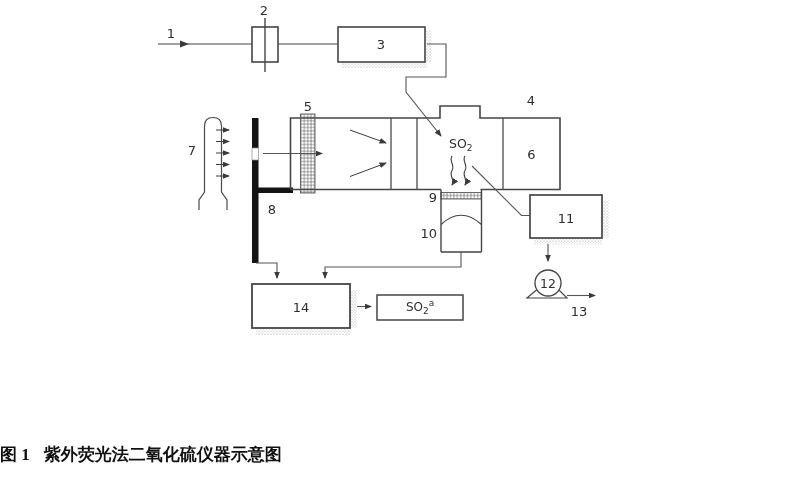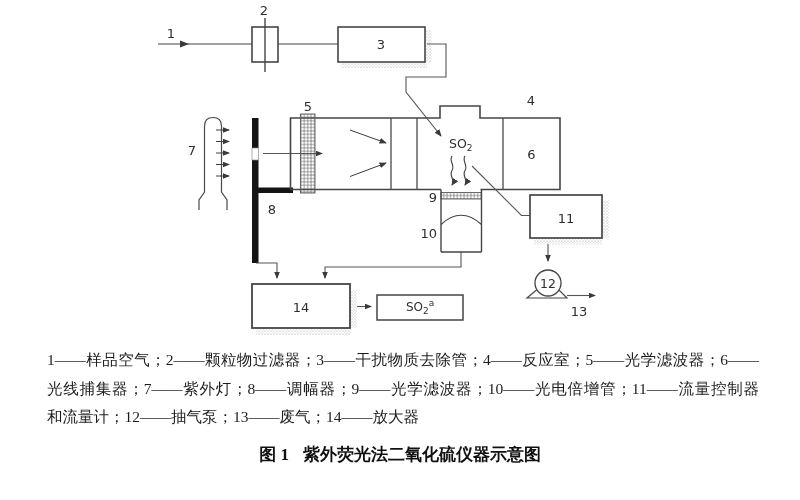--- a/index.html
+++ b/index.html
@@ -4,21 +4,21 @@
 <style>
   html,body{margin:0;padding:0;background:#ffffff;}
   .page{position:relative;width:800px;height:500px;background:#ffffff;overflow:hidden;
         font-family:"Liberation Serif", serif;color:#1f1f1f;}
   .diagram-svg{position:absolute;left:0;top:0;}
   svg text{font-family:"DejaVu Sans", sans-serif;fill:#2e2e2e;}
   .legend{position:absolute;left:47px;top:346px;width:712px;
           font-size:15.5px;line-height:28.5px;color:#1c1c1c;}
   .legend-line{white-space:nowrap;}
   .legend-line.justify{white-space:normal;text-align:justify;text-align-last:justify;}
-  .caption{position:absolute;left:0;top:443px;width:800px;text-align:center;
+  .caption{position:absolute;left:0;top:443px;width:800px;text-align:left;
            font-weight:bold;font-size:17px;color:#111;}
   .caption .fig-no{margin-right:14px;}
 </style>
 </head>
 <body>
 
 <div class="page">
 
   <svg class="diagram-svg" width="800" height="345" viewBox="0 0 800 345">
     <defs>
@@ -144,23 +144,18 @@
     <g stroke="#454545" fill="#ffffff">
       <polygon points="527,298 567,298 555.5,286.5 540.5,286.5" stroke-width="1.2"></polygon>
       <circle cx="548" cy="283" r="13" stroke-width="1.3"></circle>
     </g>
     <text x="548" y="287.5" font-size="12.5" text-anchor="middle">12</text>
 
     <line x1="567" y1="295.5" x2="595" y2="295.5" stroke="#555555" stroke-width="1.1" marker-end="url(#ah)"></line>
     <text x="579" y="316" font-size="13" text-anchor="middle">13</text>
   </svg>
 
-  <div class="legend">
-    <div class="legend-line justify">1——样品空气；2——颗粒物过滤器；3——干扰物质去除管；4——反应室；5——光学滤波器；6——</div>
-    <div class="legend-line justify">光线捕集器；7——紫外灯；8——调幅器；9——光学滤波器；10——光电倍增管；11——流量控制器</div>
-    <div class="legend-line">和流量计；12——抽气泵；13——废气；14——放大器</div>
-  </div>
 
   <div class="caption">
     <span class="fig-no">图 1</span><span>紫外荧光法二氧化硫仪器示意图</span>
   </div>
 
 </div>
 
 </body></html>

